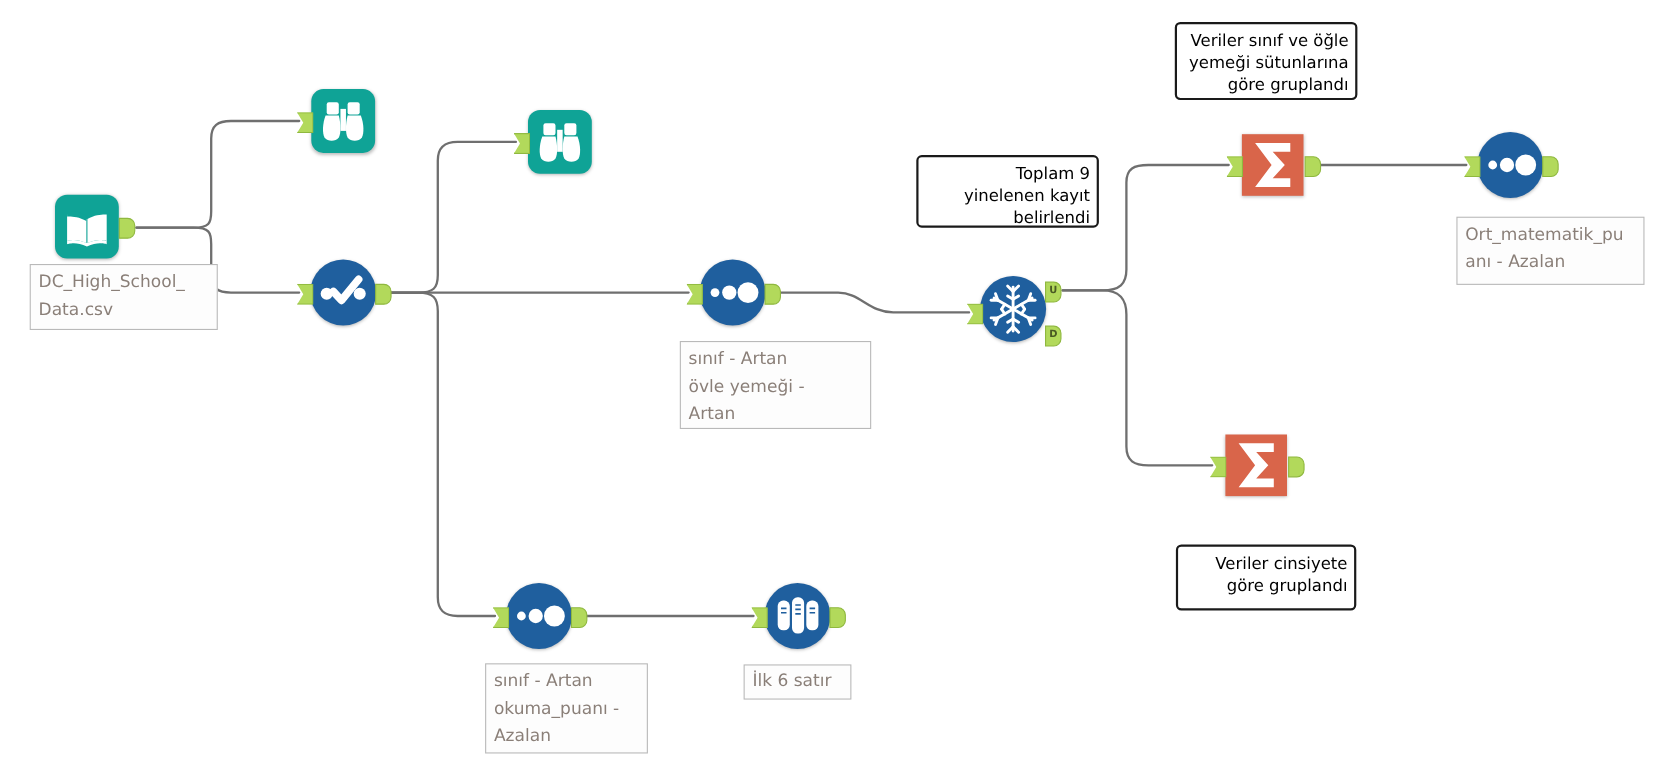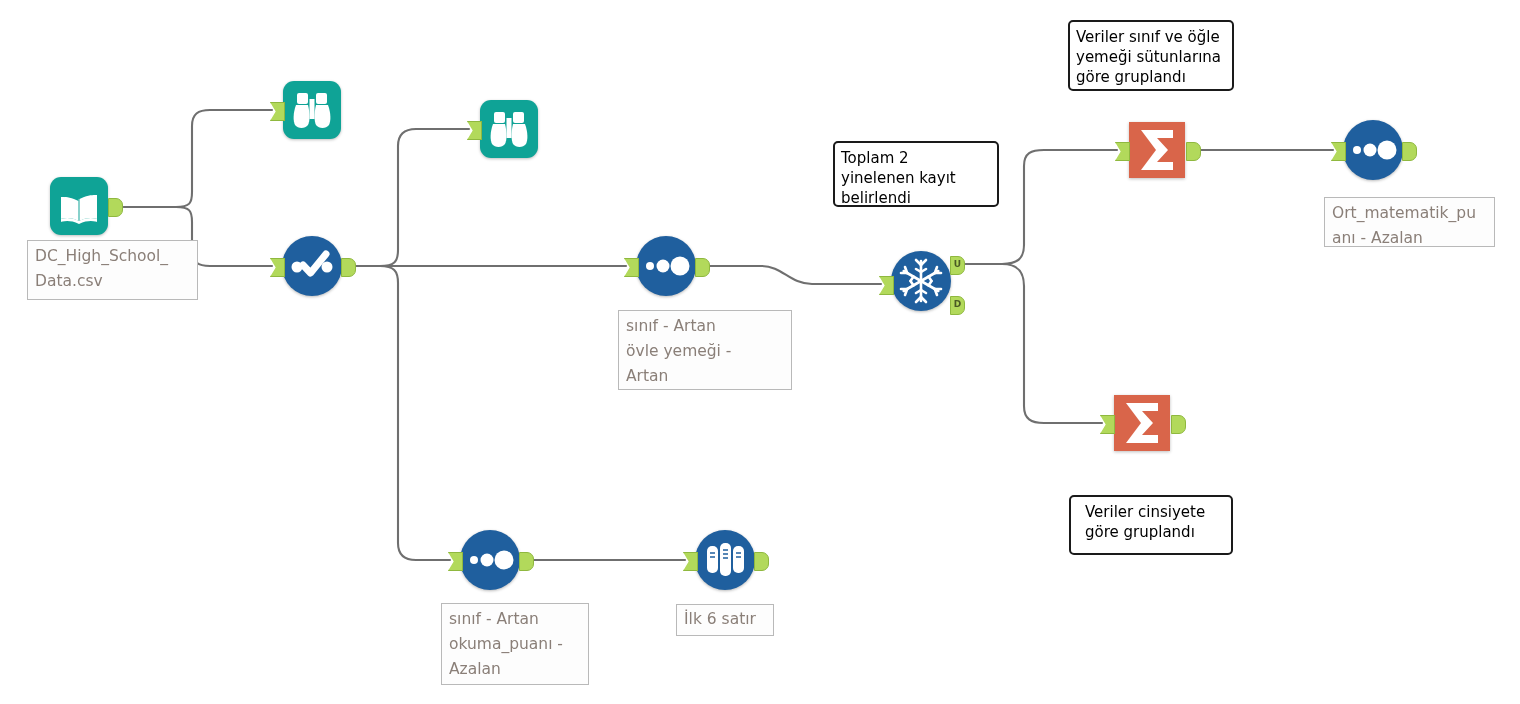--- a/index.html
+++ b/index.html
@@ -98,21 +98,21 @@
   }
   
   .comment {
     position: absolute;
     background: #ffffff;
     border: 2px solid #1a1a1a;
     border-radius: 5px;
     color: #000000;
     font-size: 15px;
     line-height: 20px;
-    text-align: left;
+    text-align: right;
     padding: 5px 6px;
     box-sizing: border-box;
     white-space: pre-line;
   }
 </style>
 </head>
 <body>
 
 <div id="canvas">
 
@@ -304,27 +304,27 @@
   <div class="annot" style="left:618px; top:310px; width:174px; height:80px;">sınıf - Artan
 övle yemeği -
 Artan</div>
 
   <div class="annot" style="left:441px; top:603px; width:148px; height:82px;">sınıf - Artan
 okuma_puanı -
 Azalan</div>
 
   <div class="annot" style="left:676px; top:604px; width:98px; height:32px; line-height:22px;">İlk 6 satır</div>
 
-  <div class="annot" style="left:1324px; top:197px; width:171px; height:50px;">Ort_matematik_pu
+  <div class="annot" style="left:1324px; top:197px; width:171px; height:62px;">Ort_matematik_pu
 anı - Azalan</div>
 
   <div class="comment" style="left:1068px; top:20px; width:166px; height:71px;">Veriler sınıf ve öğle
 yemeği sütunlarına
 göre gruplandı</div>
 
-  <div class="comment" style="left:833px; top:141px; width:166px; height:66px;">Toplam 2
+  <div class="comment" style="left:833px; top:141px; width:166px; height:66px;">Toplam 9
 yinelenen kayıt
 belirlendi</div>
 
   <div class="comment" style="left:1069px; top:495px; width:164px; height:60px;padding-left:14px;">Veriler cinsiyete
 göre gruplandı</div>
 
 </div>
 
 </body></html>

